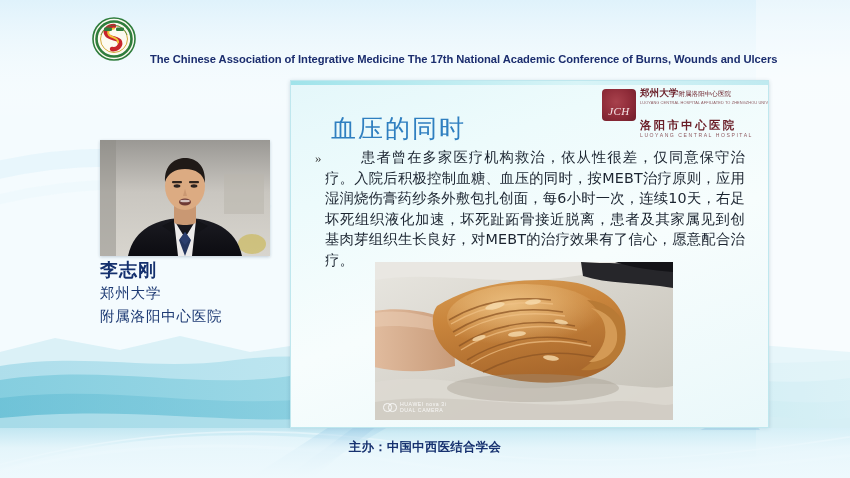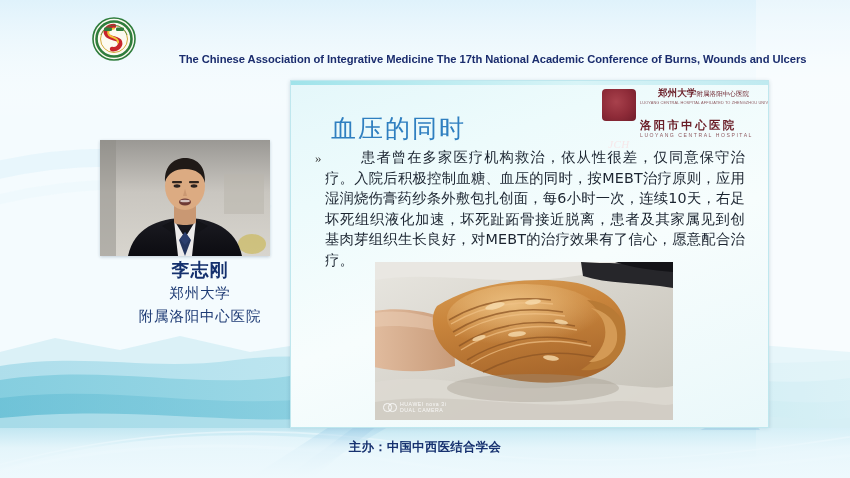--- a/index.html
+++ b/index.html
@@ -24,34 +24,34 @@
   .title-cn{
     position:absolute;left:148px;top:14px;width:624px;height:36px;
     font-family:"DejaVu Sans","Liberation Sans",sans-serif;
     font-size:30px;line-height:36px;font-weight:bold;color:#16276b;
     letter-spacing:0.5px;white-space:nowrap;
   }
   .title-en{
     position:absolute;left:150px;top:52px;width:624px;
     font-family:"Liberation Sans",sans-serif;
     font-size:11.2px;line-height:14px;font-weight:bold;color:#1b2d6e;
-    white-space:nowrap;letter-spacing:-0.05px;margin-left:29px;
+    white-space:nowrap;letter-spacing:-0.05px;
   }
 
   
   .video-tile{
     position:absolute;left:100px;top:140px;width:170px;height:116px;z-index:7;
     background:#7a7a78;overflow:hidden;
     box-shadow:0 1px 3px rgba(20,50,80,.22);
   }
   .video-inner{position:absolute;left:0;top:0;width:170px;height:116px;}
   .video-inner svg{display:block;}
 
   
-  .speaker{position:absolute;left:100px;top:258px;width:200px;z-index:7;text-align:center;}
+  .speaker{position:absolute;left:100px;top:258px;width:200px;z-index:7;text-align:left;}
   .speaker-name{
     font-family:"DejaVu Sans","Liberation Sans",sans-serif;
     font-size:18px;font-weight:bold;color:#14306e;line-height:24px;letter-spacing:1px;
   }
   .speaker-org{
     font-family:"DejaVu Sans","Liberation Sans",sans-serif;
     font-size:14.5px;color:#1d3a74;line-height:23px;letter-spacing:.8px;
   }
 
   
@@ -69,26 +69,25 @@
   .hosp-logo{position:absolute;right:6px;top:6px;width:160px;height:36px;}
   .hosp-mark{
     position:absolute;left:0;top:2px;width:34px;height:32px;border-radius:4px;
     background:radial-gradient(circle at 42% 40%,#a8414c 0%,#8e2b38 55%,#6f1d2a 100%);
   }
   .hosp-mark .jch{
     position:absolute;left:0;top:0;width:34px;height:44px;
     display:flex;align-items:center;justify-content:center;
     color:#f7e7e9;font-family:"Liberation Serif",serif;font-size:11px;font-style:italic;
     letter-spacing:.4px;
-    margin-top:33px;
   }
   .hosp-text{position:absolute;left:38px;top:0;width:122px;}
   .hosp-l1{
     font-family:"DejaVu Sans","Liberation Sans",sans-serif;
-    font-size:9.6px;line-height:11px;color:#6a1d27;font-weight:bold;white-space:nowrap;margin-left:18px;
+    font-size:9.6px;line-height:11px;color:#6a1d27;font-weight:bold;white-space:nowrap;
   }
   .hosp-l1 span.small{font-size:6.6px;font-weight:normal;}
   .hosp-l2{
     font-family:"Liberation Sans",sans-serif;font-size:3.9px;line-height:5px;
     color:#8e5a60;white-space:nowrap;letter-spacing:.1px;
   }
   .hosp-l3{
     font-family:"DejaVu Sans","Liberation Sans",sans-serif;
     font-size:11.4px;line-height:13px;color:#6a1d27;font-weight:bold;
     letter-spacing:2.4px;white-space:nowrap;margin-top:14px;

